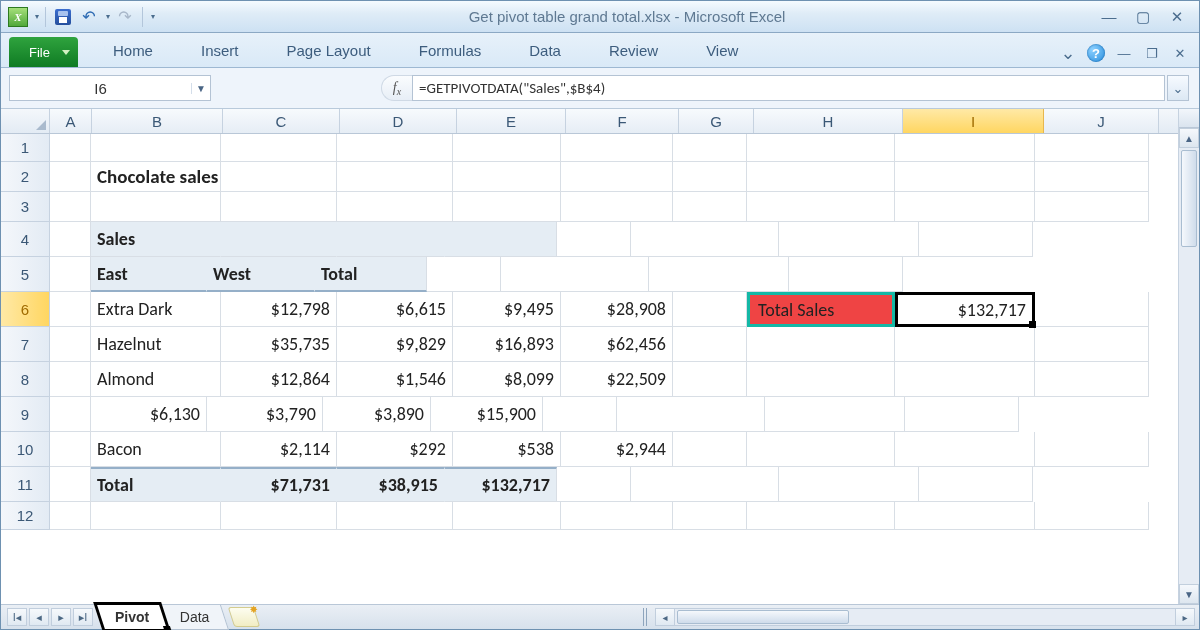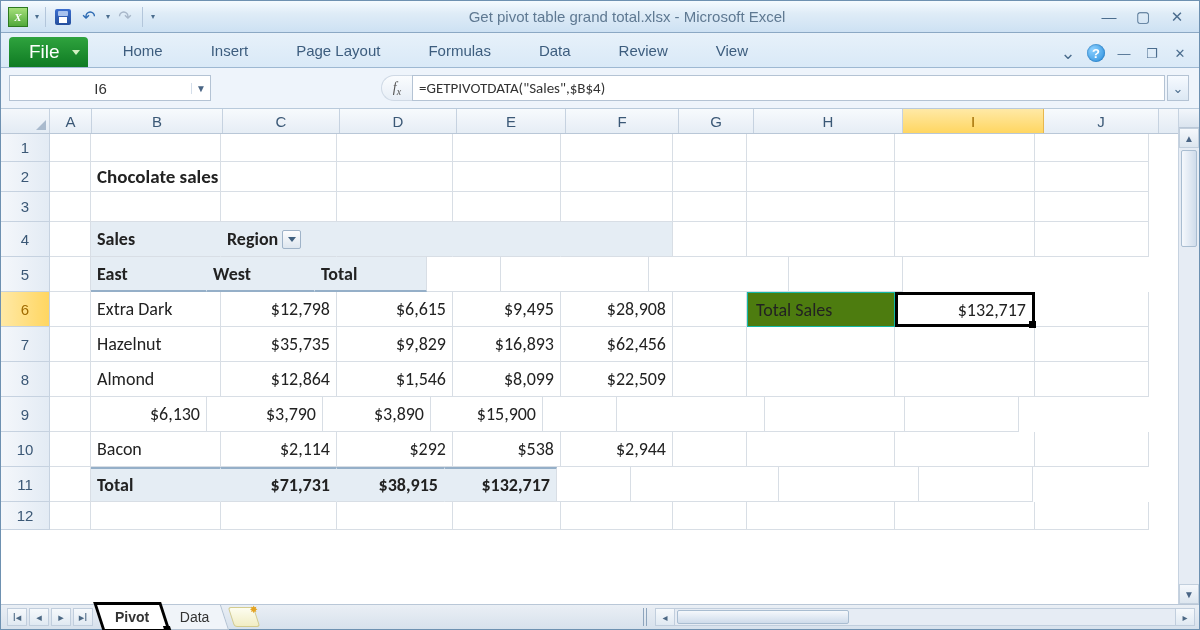--- a/index.html
+++ b/index.html
@@ -12,21 +12,21 @@
 .titlebar .winbtns{display:flex;gap:14px;padding-right:6px}
 .titlebar .winbtns span{width:18px;height:18px;display:flex;align-items:center;justify-content:center;color:#4b6d8e;font-size:15px;border:1px solid transparent}
 .excel-x{width:18px;height:18px;background:linear-gradient(#a5df7a,#51a83b);border:1px solid #2c7a1f;position:relative}
 .excel-x::before{content:"X";position:absolute;left:0;top:0;right:0;bottom:0;display:flex;align-items:center;justify-content:center;color:#fff;font-weight:bold;font-family:Georgia,serif;font-style:italic;font-size:11px}
 .qat .down{font-size:8px;color:#4b6d8e;margin-left:2px}
 .save-icon{width:16px;height:16px;background:linear-gradient(#3b6ecf,#254f9d);position:relative;border-radius:2px}
 .save-icon::before{content:"";position:absolute;left:3px;top:2px;width:10px;height:5px;background:#a9c3ee;border-radius:1px}
 .save-icon::after{content:"";position:absolute;left:4px;bottom:2px;width:8px;height:6px;background:#fff}
 
 .ribbonTabs{height:34px;display:flex;align-items:flex-end;background:linear-gradient(#e7f1fa,#d9e9f7);border-bottom:1px solid #9db8d2;padding-left:8px}
-.fileTab{background:linear-gradient(#2fa33e,#0f7b23);color:#fff;font-size:19px;height:30px;padding:0 28px 0 20px;display:flex;align-items:center;border-top-left-radius:4px;border-top-right-radius:4px;margin-right:14px;position:relative}
+.fileTab{background:linear-gradient(#2fa33e,#0f7b23);color:#fff;font-size:13px;height:30px;padding:0 28px 0 20px;display:flex;align-items:center;border-top-left-radius:4px;border-top-right-radius:4px;margin-right:14px;position:relative}
 .fileTab::after{content:"";position:absolute;right:8px;top:13px;border-left:4px solid transparent;border-right:4px solid transparent;border-top:5px solid #d1f1c1}
 .rtab{padding:5px 20px 7px;font-size:15px;color:#3d5d7e;border:1px solid transparent;margin-right:6px}
 .ribbonTabs .spacer{flex:1}
 .ribHelp{display:flex;align-items:center;gap:10px;padding-right:10px;padding-bottom:5px}
 .ribHelp .hbtn{width:18px;height:18px;display:flex;align-items:center;justify-content:center;color:#4b6d8e}
 .helpCircle{width:18px;height:18px;border-radius:50%;background:radial-gradient(circle at 30% 30%,#8bd0ff,#2a8fde);color:#fff;font-weight:bold;font-size:13px;display:flex;align-items:center;justify-content:center;box-shadow:inset 0 0 2px #0b5a9e}
 
 .fxrow{height:32px;display:flex;align-items:center;background:#eef4fb;border-bottom:1px solid #b9cadb;padding:4px 4px 4px 0}
 .namebox{width:200px;height:24px;background:#fff;border:1px solid #b4c3d4;display:flex;align-items:center;margin-left:8px}
 .namebox .nb-text{flex:1;text-align:center;font-size:15px}
@@ -49,21 +49,21 @@
 .rh.sel{background:linear-gradient(90deg,#ffe9a6,#ffd661);color:#a06b00}
 .cell{border-right:1px solid #d8dee5;border-bottom:1px solid #d8dee5;display:flex;align-items:center;padding:0 6px;font-size:18px;font-family:Calibri,"Segoe UI",sans-serif;color:#222;background:#fff;box-sizing:border-box;white-space:nowrap}
 .row[data-r="2"],.row[data-r="3"]{height:30px}
 .row[data-r="1"],.row[data-r="12"]{height:28px}
 .cell.b{font-weight:bold}
 .cell.r{justify-content:flex-end}
 .pvtH{background:#e5edf4;border-right:1px solid #e5edf4}
 .pvtH.last{border-right:1px solid #d8dee5}
 .pvtTHB{border-bottom:2px solid #95afc8}
 .pvtBT{border-top:2px solid #95afc8}
-.label6{background:#4d7c0f;border:1px solid #14b8a6}
+.label6{background:#ef4444;border:3px solid #14b8a6}
 .active{border:3px solid #000!important;position:relative;z-index:2}
 .active::after{content:"";position:absolute;right:-4px;bottom:-4px;width:7px;height:7px;background:#000}
 .filterBtn{width:17px;height:17px;border:1px solid #9fb3c8;background:linear-gradient(#fdfdfe,#dde6ef);margin-left:4px;display:inline-flex;align-items:center;justify-content:center;border-radius:2px}
 .filterBtn::after{content:"";border-left:4px solid transparent;border-right:4px solid transparent;border-top:5px solid #40607f}
 
 .vstrip{width:20px;background:#e8eef6;border-left:1px solid #c6d2e0;display:flex;flex-direction:column}
 .vsplit{height:18px;background:linear-gradient(#f2f6fb,#dae4ef);border-bottom:1px solid #b9c7d7}
 .vupe,.vdne{height:18px;display:flex;align-items:center;justify-content:center;background:linear-gradient(#f5f8fc,#dde6ef);color:#4a6585;font-size:10px;border:1px solid #c2cfdd}
 .vtrack{flex:1;background:#e6ecf4;position:relative}
 .vthumb{position:absolute;left:2px;right:2px;top:2px;height:95px;background:linear-gradient(90deg,#f5f8fc,#cfdceb);border:1px solid #a9bdd1;border-radius:2px}
@@ -204,21 +204,20 @@
             <div class="cell" style="width: 112px;"></div>
             <div class="cell" style="width: 74px;"></div>
             <div class="cell" style="width: 148px;"></div>
             <div class="cell" style="width: 140px;"></div>
             <div class="cell" style="width: 114px;"></div>
           </div>
           <div class="row" data-r="4">
             <div class="rh">4</div>
             <div class="cell" style="width: 41px;"></div>
             <div class="cell b pvtH" style="width: 130px;">Sales</div>
-            <div class="cell b pvtH" style="width: 116px;">Region<span class="filterBtn"></span></div>
             <div class="cell pvtH" style="width: 116px;"></div>
             <div class="cell pvtH" style="width: 108px;"></div>
             <div class="cell pvtH last" style="width: 112px;"></div>
             <div class="cell" style="width: 74px;"></div>
             <div class="cell" style="width: 148px;"></div>
             <div class="cell" style="width: 140px;"></div>
             <div class="cell" style="width: 114px;"></div>
           </div>
           <div class="row" data-r="5">
             <div class="rh">5</div>

